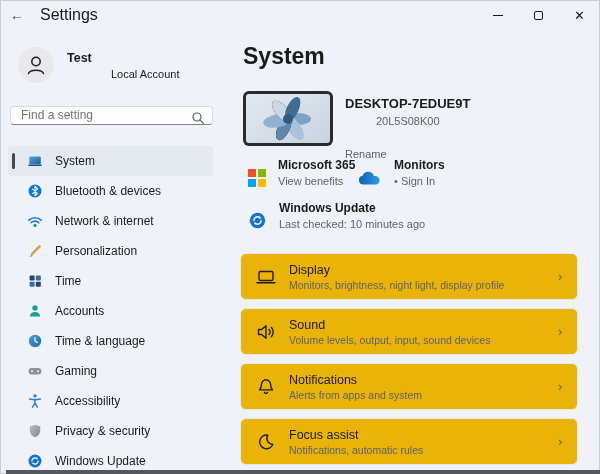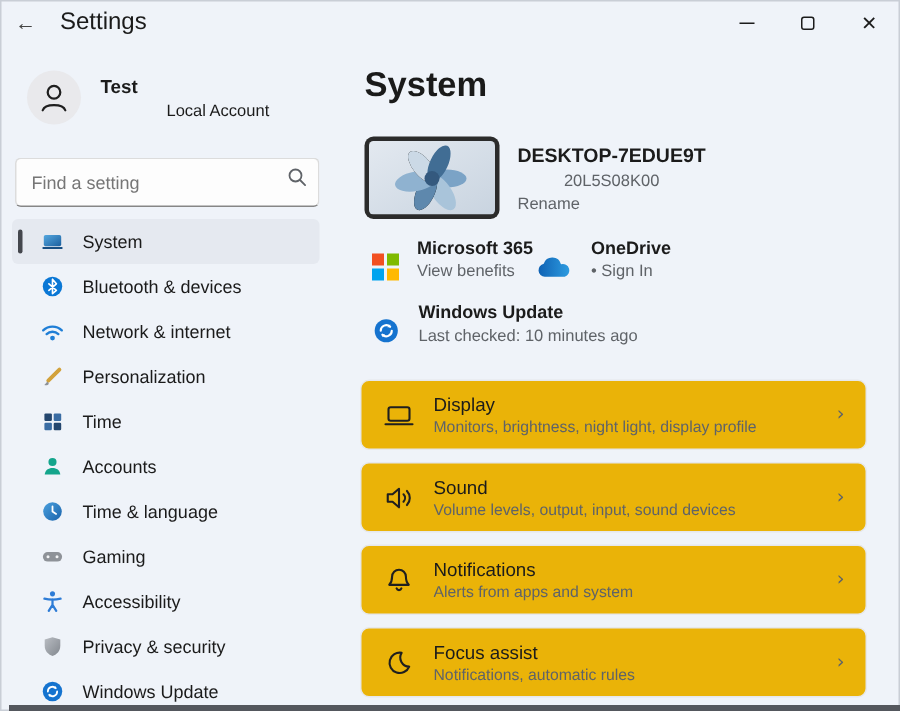--- a/index.html
+++ b/index.html
@@ -17,21 +17,21 @@
   .win-controls { position:absolute; right:0; top:0; height:30px; display:flex; }
   .win-btn { width:41px; height:30px; display:flex; align-items:center; justify-content:center; color:#1b1b1b; font-size:12px; }
   .min-glyph { display:block; width:10px; height:1px; background:#1b1b1b; }
   .max-glyph { display:block; width:9px; height:9px; border:1px solid #1b1b1b; border-radius:2px; }
   .close-glyph { font-size:13px; line-height:1; }
   
   .user-block { position:absolute; left:18px; top:47px; display:flex; align-items:center; gap:13px; cursor:pointer; }
   .avatar { width:36px; height:36px; border-radius:50%; background:#e9e9ec; display:flex; align-items:center; justify-content:center; }
   .user-name { font-size:12.5px; font-weight:bold; color:#1b1b1b; }
   .user-type { font-size:11px; color:#1b1b1b; margin-top:3px;padding-left:44px; }
-  .searchbox { position:absolute; left:10px; top:105px; width:203px; height:33px; }
+  .searchbox { position:absolute; left:10px; top:105px; width:203px; height:19px; }
   .searchbox input {
     width:100%; height:100%; border:1px solid #dcdcdc; border-bottom:1px solid #868686;
     border-radius:4px; padding:0 28px 0 10px; font-size:12px; color:#1b1b1b;
     font-family:"Liberation Sans", sans-serif; background:#fdfdfd; outline:none;
   }
   .searchbox input::placeholder { color:#767676; }
   .search-icon { position:absolute; right:8px; top:6px; }
   .nav { position:absolute; left:8px; top:146px; width:205px; }
   .nav-item {
     position:relative; height:30px; display:flex; align-items:center; gap:12px;
@@ -47,21 +47,21 @@
   
   .page-title { position:absolute; left:243px; top:43px; font-size:23px; font-weight:600; color:#1a1a1a; }
   .device-thumb {
     position:absolute; left:243px; top:91px; width:90px; height:55px;
     background:#2b2b2b; border-radius:6px; padding:3px;
   }
   .device-thumb svg { width:100%; height:100%; border-radius:3px; display:block; }
   .device-info { position:absolute; left:345px; top:96px; }
   .device-name { font-size:13px; font-weight:bold; color:#1b1b1b; }
   .device-model { font-size:11px; color:#5f6368; margin-top:4px;text-align:center; }
-  .device-rename { font-size:11px; color:#5f6368; margin-top:3px; cursor:pointer; }
+  .device-rename { font-size:11px; color:#5f6368; margin-top:21px; cursor:pointer; }
   .quick-row { position:absolute; display:flex; align-items:flex-end; gap:12px; cursor:pointer; }
   .q-title { font-size:12px; font-weight:bold; color:#1b1b1b; }
   .q-sub { font-size:11px; color:#5f6368; margin-top:3px; }
   .ms-logo { display:grid; grid-template-columns:8px 8px; grid-template-rows:8px 8px; gap:2px; margin-top:2px; }
   .ms-logo span { display:block; width:8px; height:8px; }
   
   .cards { position:absolute; left:240px; top:253px; width:338px; display:flex; flex-direction:column; gap:8px; }
   .card {
     height:47px; background:#eab308; border:1px solid #e6e8ec; border-radius:6px;
     display:flex; align-items:center; padding:0 14px 0 13px; cursor:pointer;
@@ -318,21 +318,21 @@
     <svg width="26" height="18" viewBox="0 0 26 18" style="margin-top:3px">
       <defs>
           <linearGradient id="odg" x1="0" y1="0" x2="1" y2="0">
         <stop offset="0" stop-color="#0f62b4"></stop>
             <stop offset="1" stop-color="#2d9be0"></stop>
           </linearGradient>
         </defs>
       <path d="M20.5 15.5H7.2a4.4 4.4 0 0 1-.7-8.7A6 6 0 0 1 18 7.2a4.2 4.2 0 0 1 2.5 8.3z" fill="url(#odg)"></path>
     </svg>
     <span>
-      <div class="q-title">OneDrive</div>
+      <div class="q-title">Monitors</div>
       <div class="q-sub">• Sign In</div>
     </span>
   </div>
 
   <div class="quick-row" style="left:248px; top:201px;">
     <svg width="19" height="19" viewBox="0 0 16 16" style="margin-top:2px">
       <circle cx="8" cy="8" r="6.5" fill="#1573cf"></circle>
       <path d="M4.9 8a3.1 3.1 0 0 1 5.3-2.2" fill="none" stroke="#fff" stroke-width="1.2" stroke-linecap="round"></path>
       <path d="M10.2 4.4v1.6H8.6z" fill="#fff"></path>
       <path d="M11.1 8a3.1 3.1 0 0 1-5.3 2.2" fill="none" stroke="#fff" stroke-width="1.2" stroke-linecap="round"></path>

